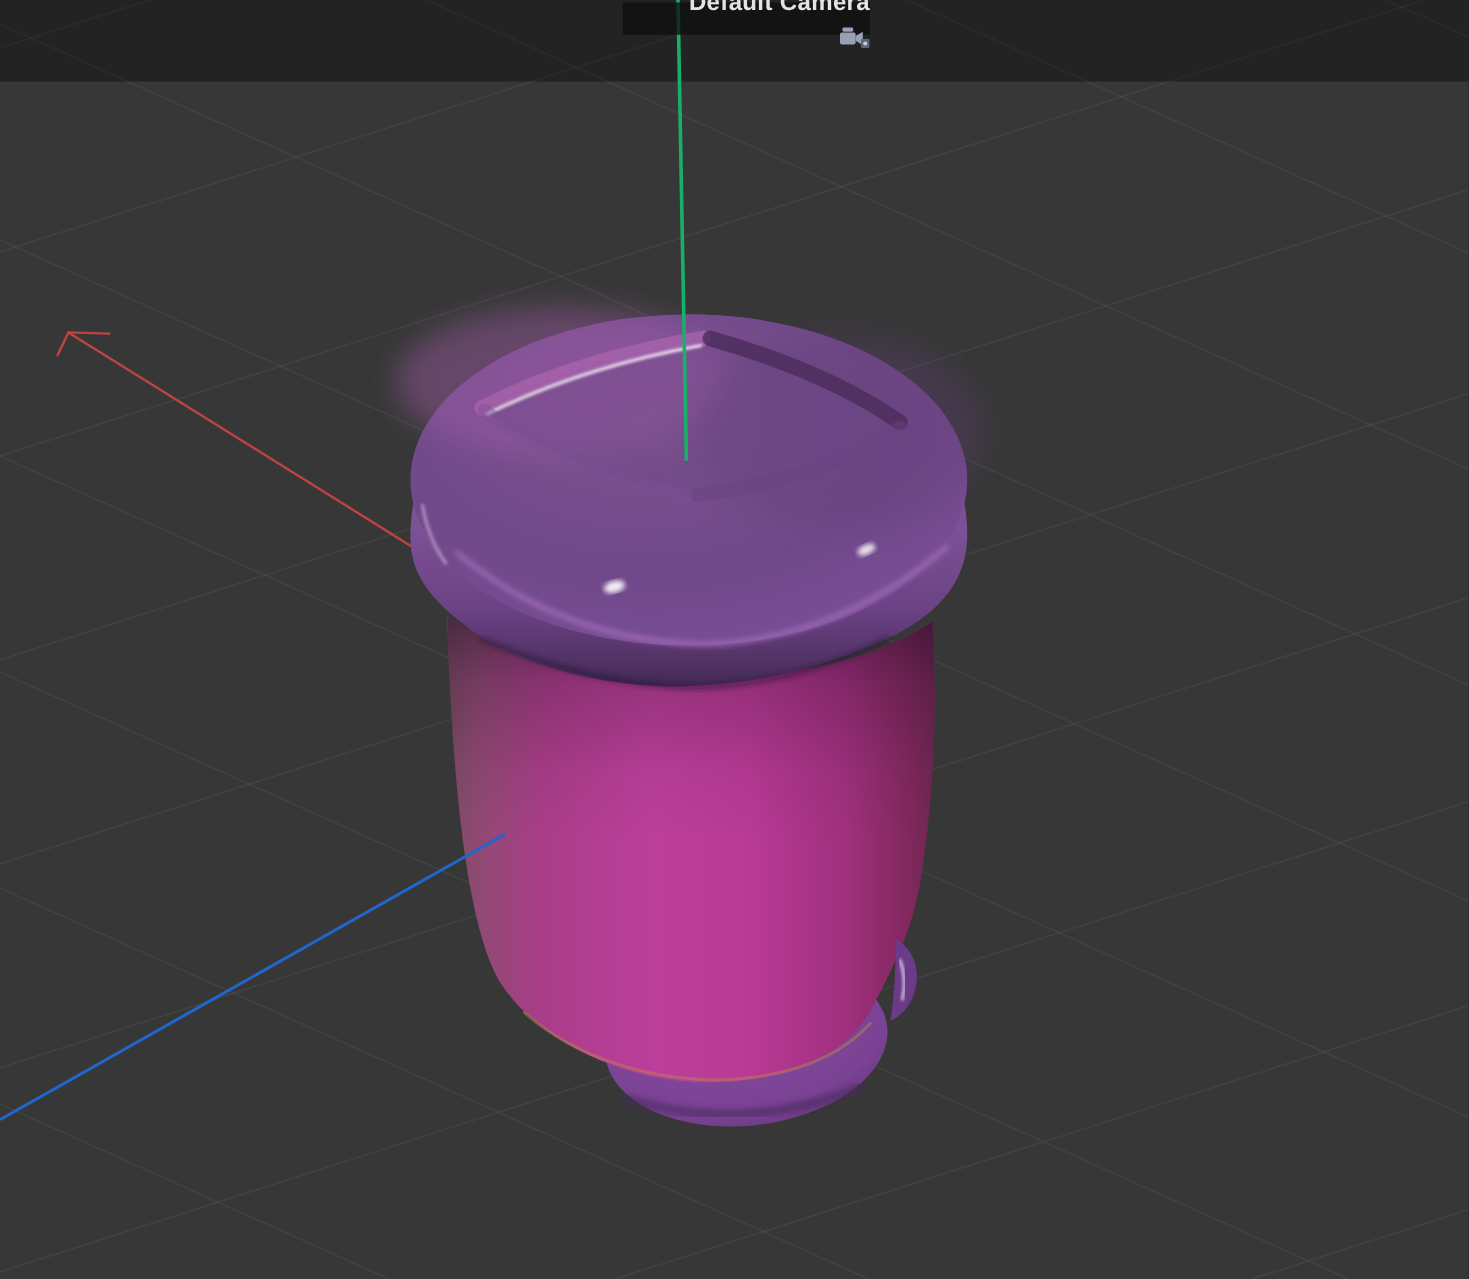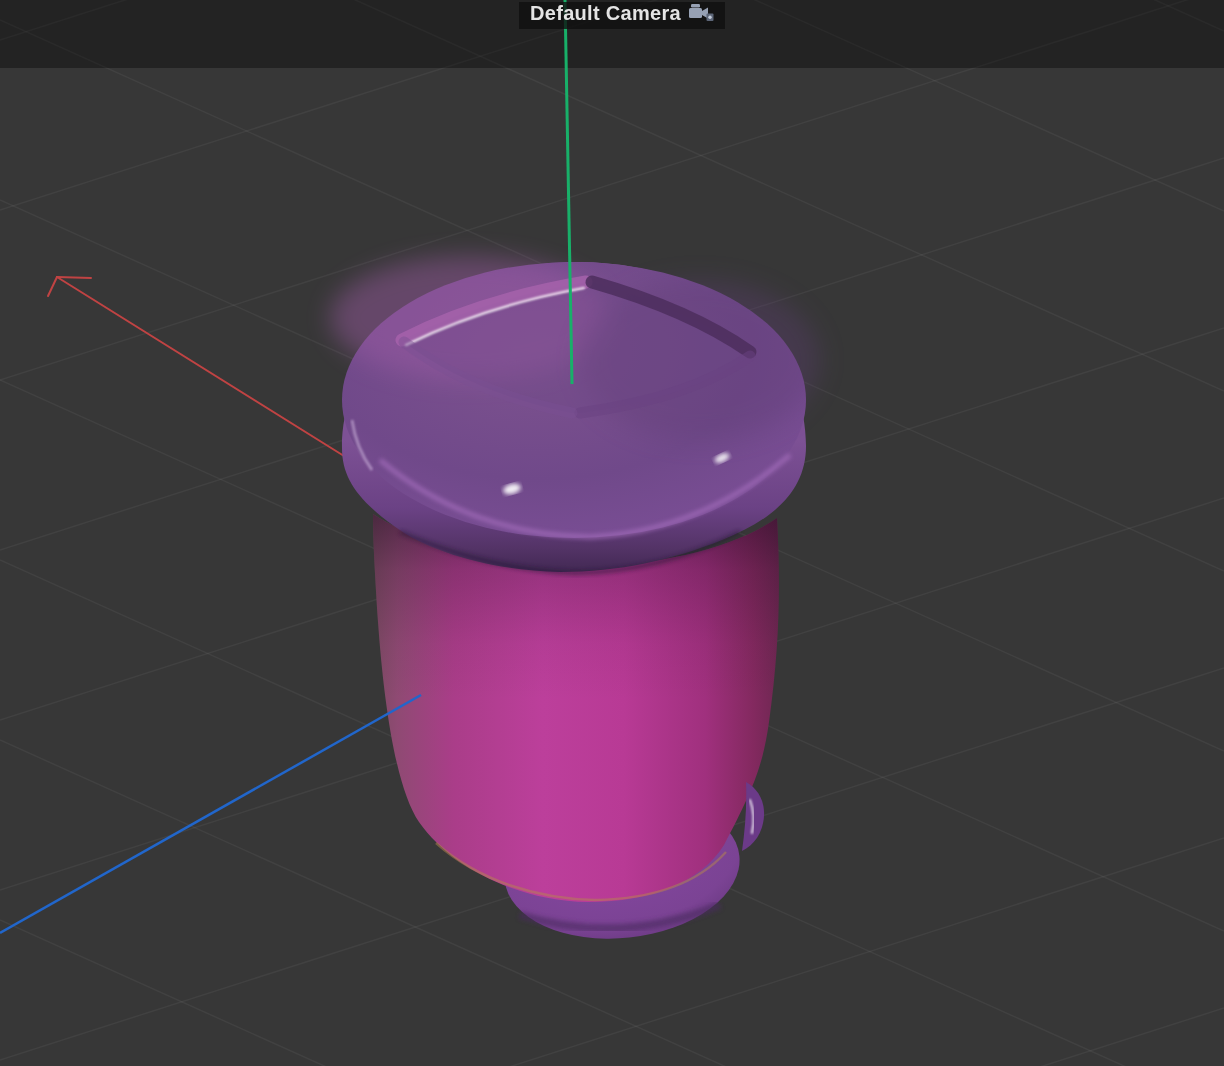--- a/index.html
+++ b/index.html
@@ -9,27 +9,28 @@
     overflow:hidden;
     font-family:"Liberation Sans", sans-serif;
     user-select:none;
   }
   #scene-svg{position:absolute;left:0;top:0;}
   #camera-label{
     position:absolute;
     left:519px;top:2px;
     width:206px;height:27px;
     background:rgba(16,16,16,0.78);
-    display:flex;align-items:flex-start;justify-content:center;
+    display:flex;align-items:flex-end;justify-content:center;
     gap:7px;
     color:#e4e4e4;
     font-size:20px;
     font-weight:600;
     letter-spacing:0.3px;
     white-space:nowrap;
+    flex-direction:column;
   }
   #camera-label .cam-icon{display:inline-block;line-height:0;}
 </style>
 </head>
 <body>
 
 <div id="stage">
 
 <svg id="scene-svg" width="1224" height="1066" viewBox="0 0 1224 1066">
   <defs>

